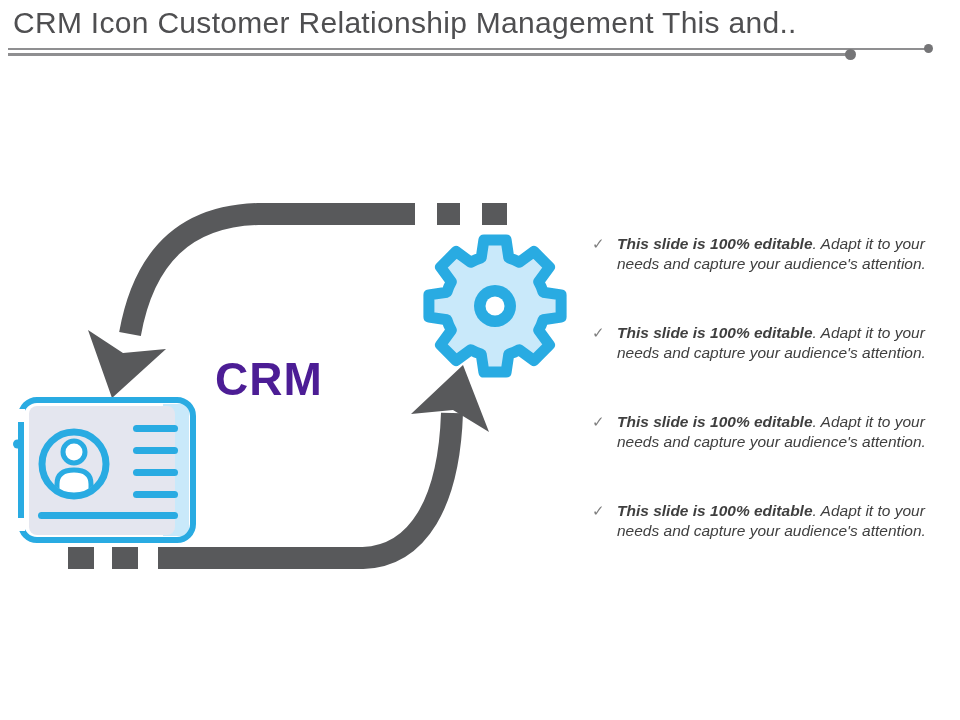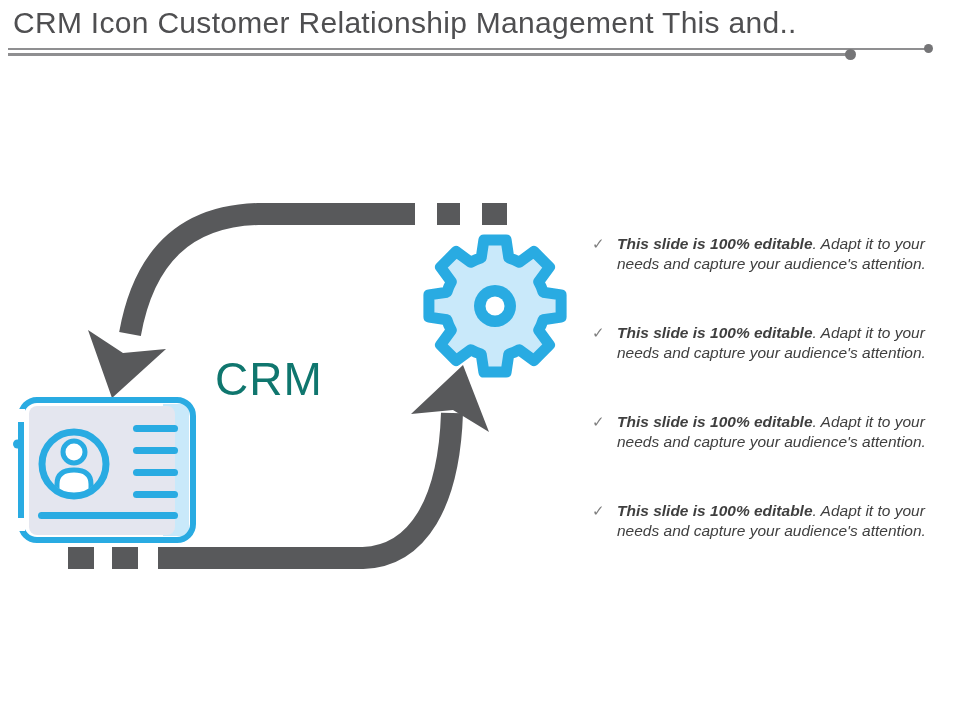--- a/index.html
+++ b/index.html
@@ -28,21 +28,21 @@
   .card-panel{fill:#e4e6ef;}
   .card-stroke{fill:none;stroke:#29abe2;stroke-width:6;}
   .card-gap{fill:#ffffff;}
   .avatar-ring{fill:none;stroke:#29abe2;stroke-width:7;}
   .person{fill:#ffffff;stroke:#29abe2;stroke-width:5;}
   .card-line{fill:#29abe2;}
   .card-dot{fill:#29abe2;}
 
   .crm-label{
     position:absolute;left:215px;top:352px;
-    font-size:46px;font-weight:normal;letter-spacing:1px;color:#0f766e;
+    font-size:46px;font-weight:bold;letter-spacing:1px;color:#4c1d95;
   }
 
   .bullet-list{position:absolute;left:592px;top:234px;width:352px;}
   .bullet-item{display:flex;margin-bottom:50px;}
   .check-icon{
     width:16px;margin-right:9px;flex:0 0 auto;
     font-size:15px;line-height:19.5px;color:#7f7f7f;font-style:normal;
   }
   .bullet-text{
     flex:0 0 auto;width:327px;

